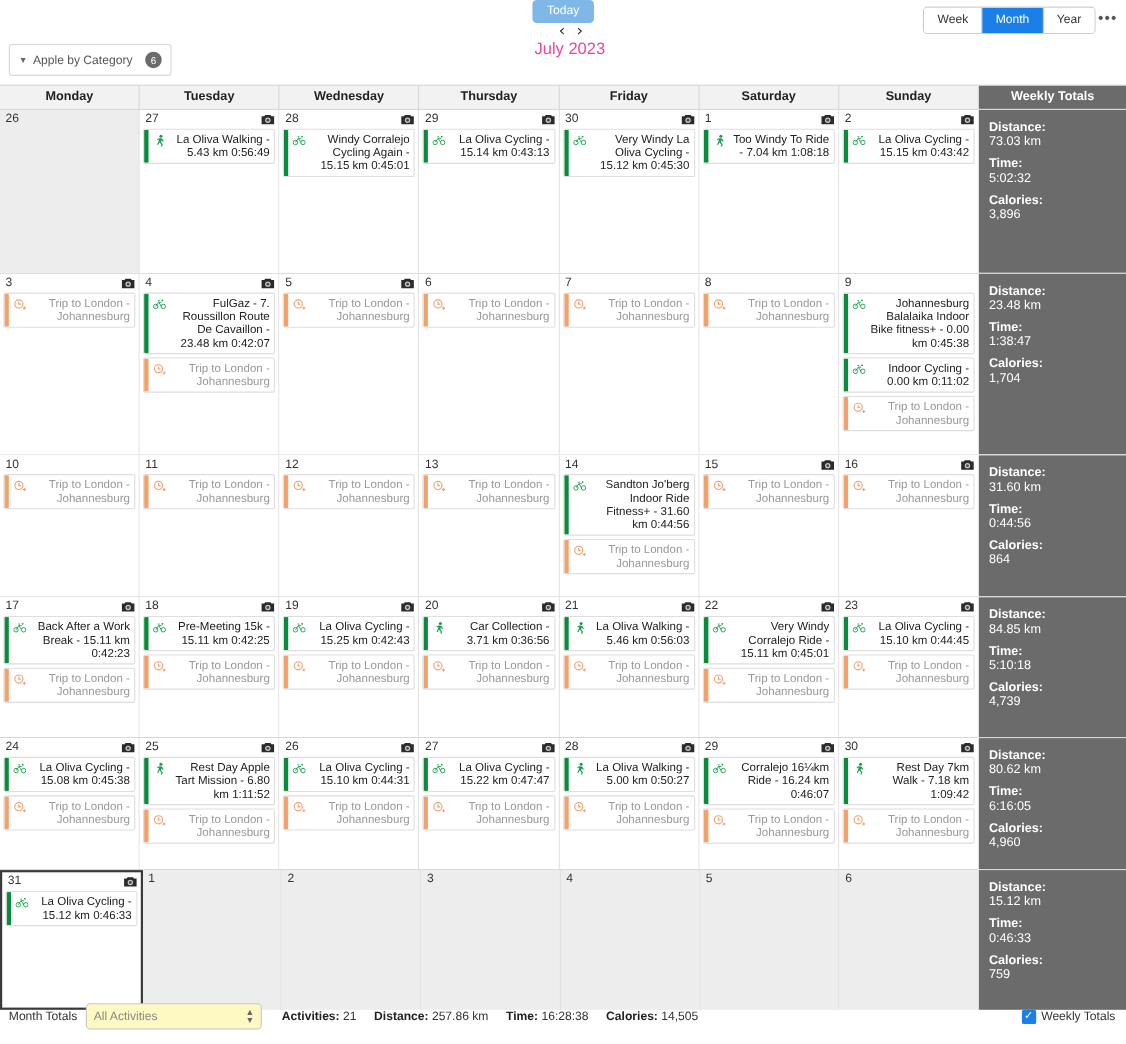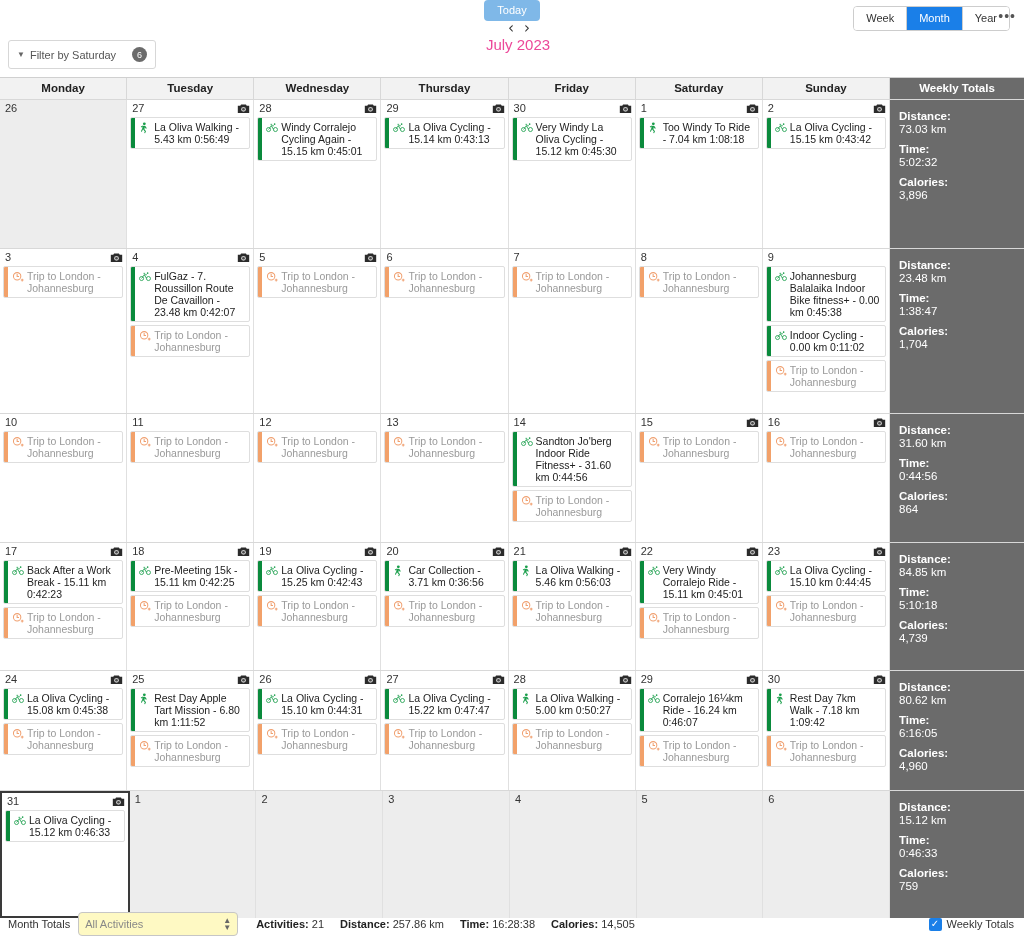--- a/index.html
+++ b/index.html
@@ -35,21 +35,21 @@
     font-size: 15px; color: #333; cursor: pointer; line-height: 1;
     font-family: "DejaVu Sans", sans-serif;
   }
   .month-title {
     margin-left: 12px;
     font-size: 15px;
     color: #ec4899;
     font-weight: 400;
   }
   .view-switch {
-    position: absolute; right: 14px; top: 6px;
+    position: absolute; right: 28px; top: 6px;
     display: flex;
     border: 1px solid #cdcdcd;
     border-radius: 4px;
     overflow: hidden;
     background: #fff;
   }
   .view-switch .vbtn {
     padding: 4px 12px;
     font-size: 11px;
     background: #fff;
@@ -123,20 +123,21 @@
   .week.w6 { height: 128px; }
 
   .day {
     flex: 1 1 0;
     border-right: 1px solid #e0e0e0;
     padding: 2px 3px 0 3px;
     position: relative;
     overflow: hidden;
     background: #fff;
     min-width: 0;
+    text-align: right;
   }
   .day.outside { background: #ededed; }
   .day.today { border: 2px solid #3a3a3a; }
   .daynum-row { display: flex; align-items: flex-start; justify-content: space-between; height: 15px; }
   .daynum { font-size: 11px; color: #333; padding-left: 2px; }
   .cam-icon { width: 13px; height: 11px; margin-top: 1px; }
 
   .event {
     border: 1px solid #dedede;
     background: #fff;
@@ -220,21 +221,21 @@
     <div class="vbtn">Week</div>
     <div class="vbtn active">Month</div>
     <div class="vbtn">Year</div>
   </div>
   <div class="more-dots">•••</div>
 </div>
 
 <div class="filterbar">
   <div class="filter-box">
     <span class="filter-caret">▼</span>
-    <span class="filter-label">Filter by Saturday</span>
+    <span class="filter-label">Apple by Category</span>
     <span class="filter-badge">6</span>
   </div>
 </div>
 
 <div class="cal">
   <div class="cal-head">
     <div class="hcell">Monday</div>
     <div class="hcell">Tuesday</div>
     <div class="hcell">Wednesday</div>
     <div class="hcell">Thursday</div>

